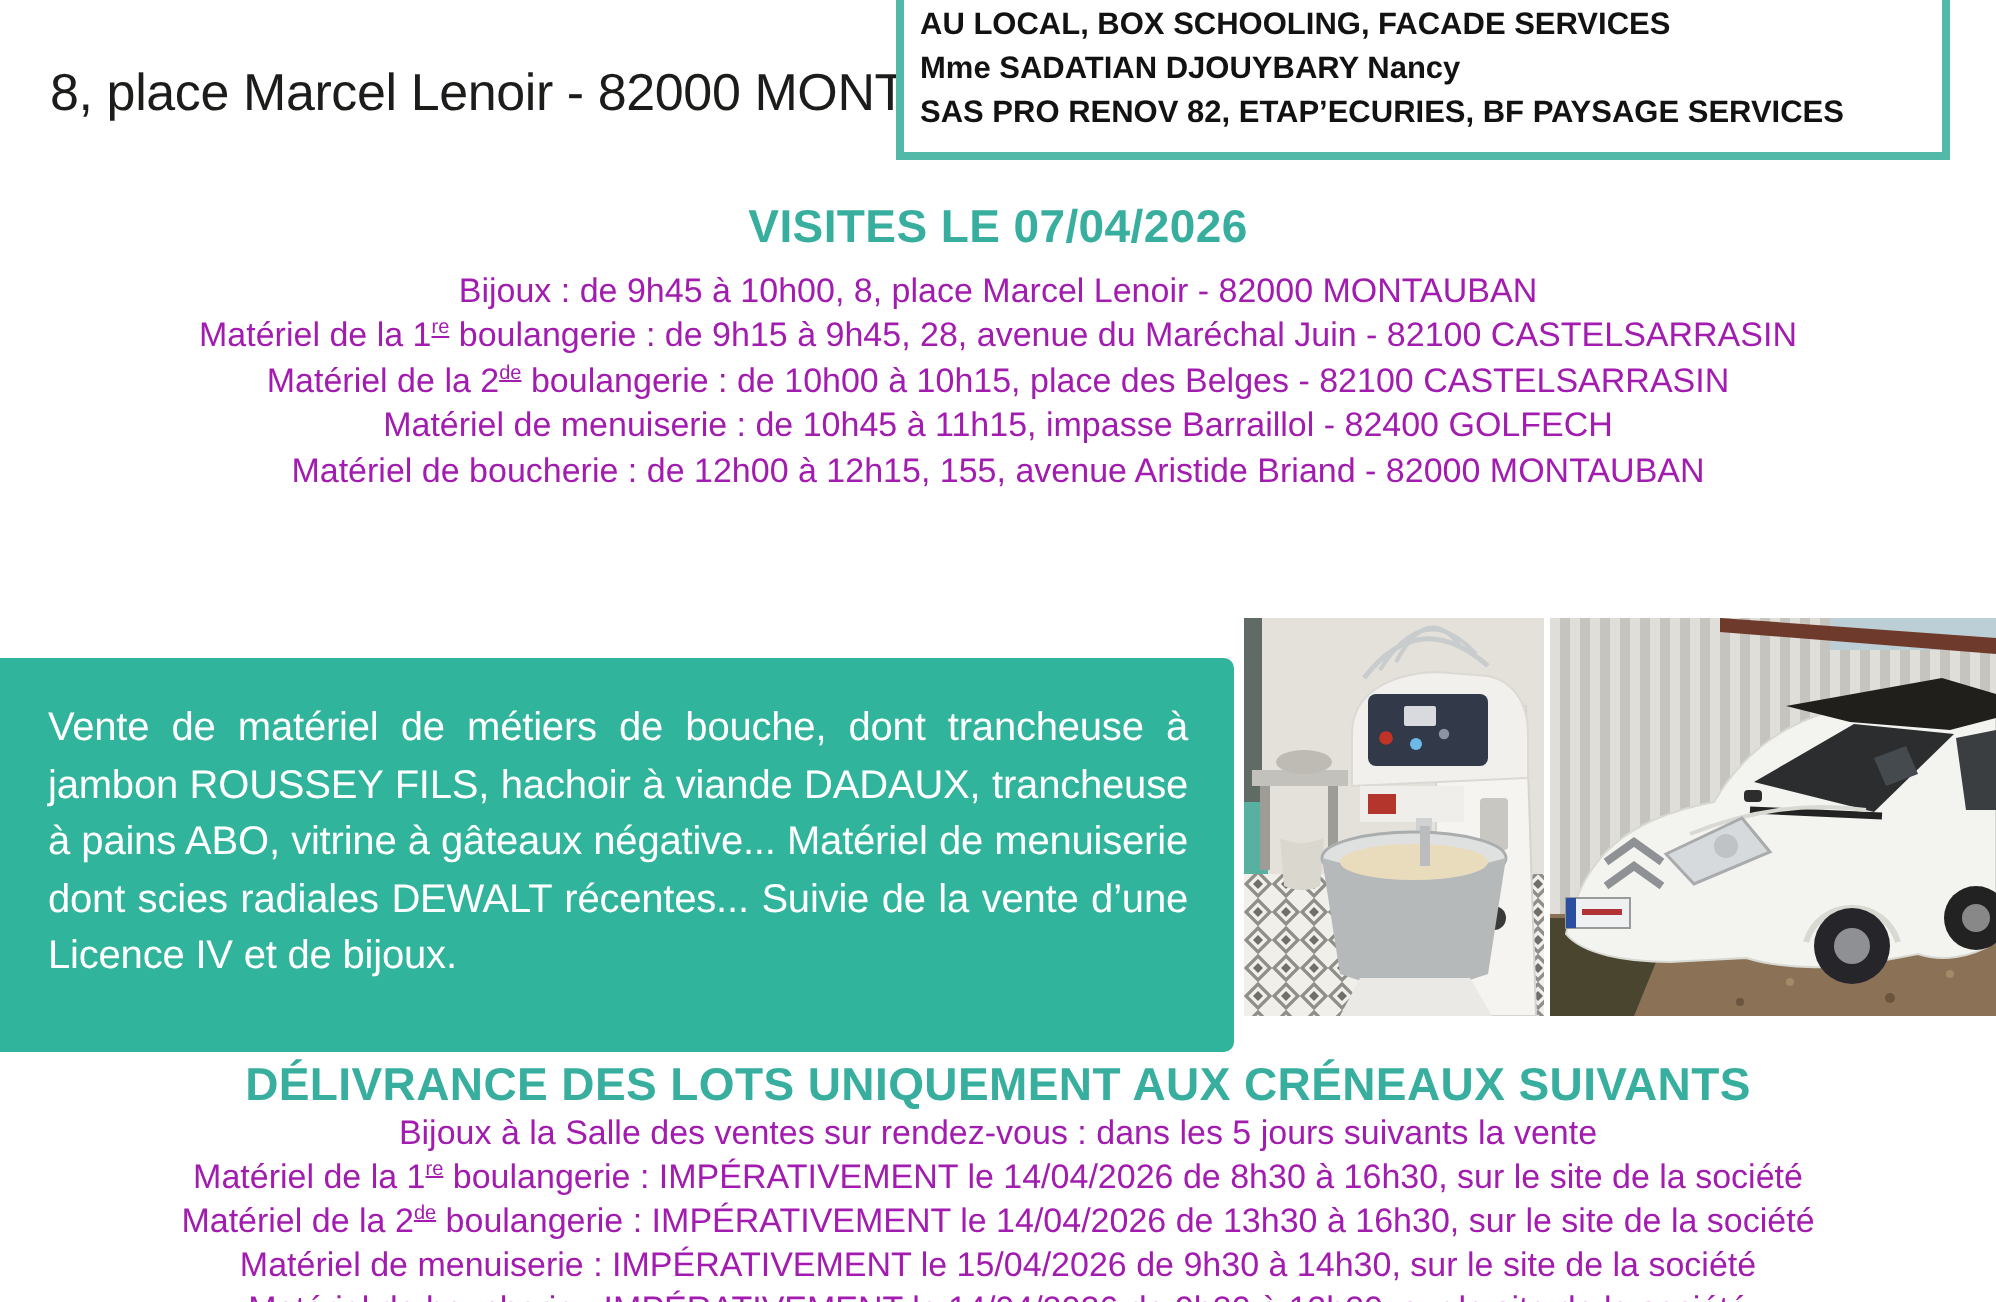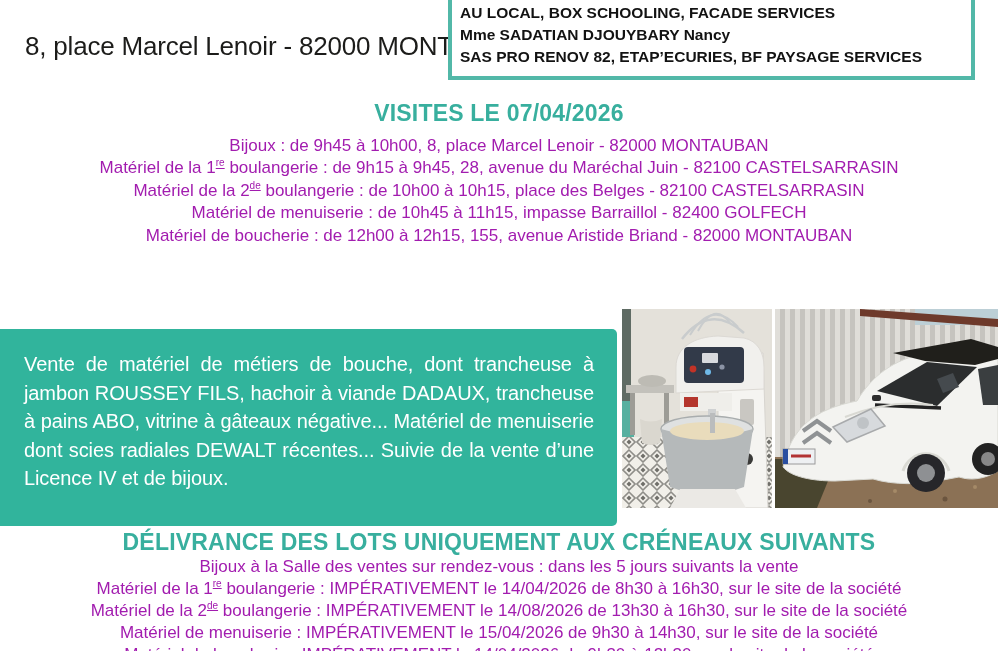--- a/index.html
+++ b/index.html
@@ -152,18 +152,18 @@
       <circle cx="213" cy="150" r="7" fill="#888888"></circle>
       <rect x="97" y="86" width="9" height="6" rx="2" fill="#2d2d2d"></rect>
     </svg>
   </div>
 
   <div class="teal-heading h-delivrance">DÉLIVRANCE DES LOTS UNIQUEMENT AUX CRÉNEAUX SUIVANTS</div>
 
   <div class="lines delivrance-lines">
     <div class="line">Bijoux à la Salle des ventes sur rendez-vous : dans les 5 jours suivants la vente</div>
     <div class="line"><span>Matériel de la 1</span><sup class="ord">re</sup><span> boulangerie : IMPÉRATIVEMENT le 14/04/2026 de 8h30 à 16h30, sur le site de la société</span></div>
-    <div class="line"><span>Matériel de la 2</span><sup class="ord">de</sup><span> boulangerie : IMPÉRATIVEMENT le 14/08/2026 de 13h30 à 16h30, sur le site de la société</span></div>
+    <div class="line"><span>Matériel de la 2</span><sup class="ord">de</sup><span> boulangerie : IMPÉRATIVEMENT le 14/04/2026 de 13h30 à 16h30, sur le site de la société</span></div>
     <div class="line">Matériel de menuiserie : IMPÉRATIVEMENT le 15/04/2026 de 9h30 à 14h30, sur le site de la société</div>
     <div class="line">Matériel de boucherie : IMPÉRATIVEMENT le 14/04/2026 de 9h30 à 12h30, sur le site de la société</div>
   </div>
 
 </div>
 
 </body></html>

